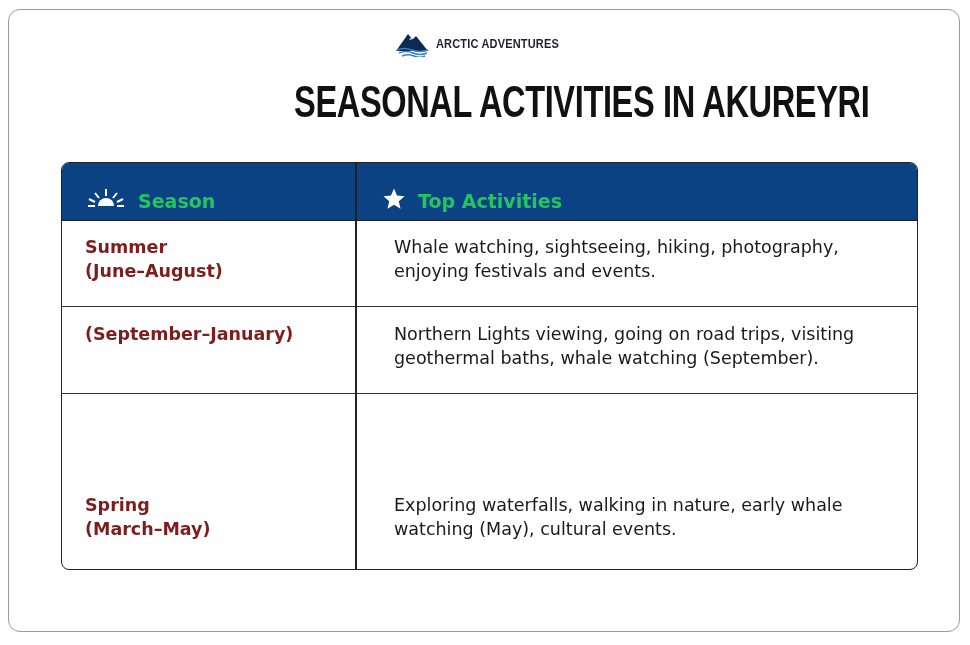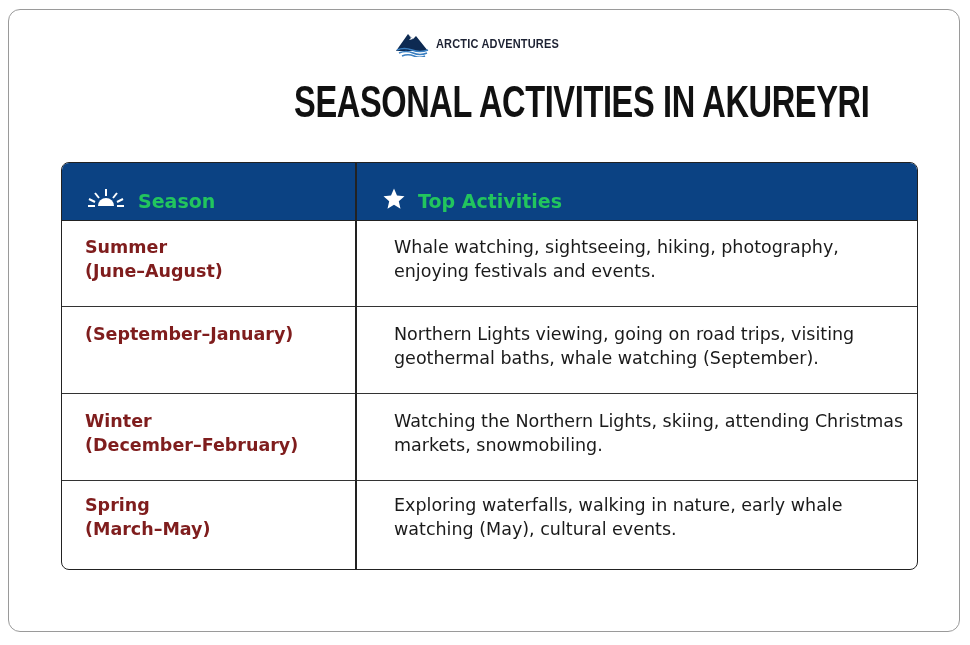--- a/index.html
+++ b/index.html
@@ -85,27 +85,20 @@
     <div class="cell2">Whale watching, sightseeing, hiking, photography, enjoying festivals and events.</div>
   </div>
 
   <div class="row" style="top:144px;height:87px;">
     <div class="cell1">
       <div>(September–January)</div>
     </div>
     <div class="cell2">Northern Lights viewing, going on road trips, visiting geothermal baths, whale watching (September).</div>
   </div>
 
-  <div class="row" style="top:231px;height:87px;">
-    <div class="cell1">
-      <div>Winter</div>
-      <div>(December–February)</div>
-    </div>
-    <div class="cell2">Watching the Northern Lights, skiing, attending Christmas markets, snowmobiling.</div>
-  </div>
 
   <div class="row last" style="top:318px;height:90px;">
     <div class="cell1" style="top:12px;">
       <div>Spring</div>
       <div>(March–May)</div>
     </div>
     <div class="cell2" style="top:12px;">Exploring waterfalls, walking in nature, early whale watching (May), cultural events.</div>
   </div>
 
   <div class="vline"></div>

